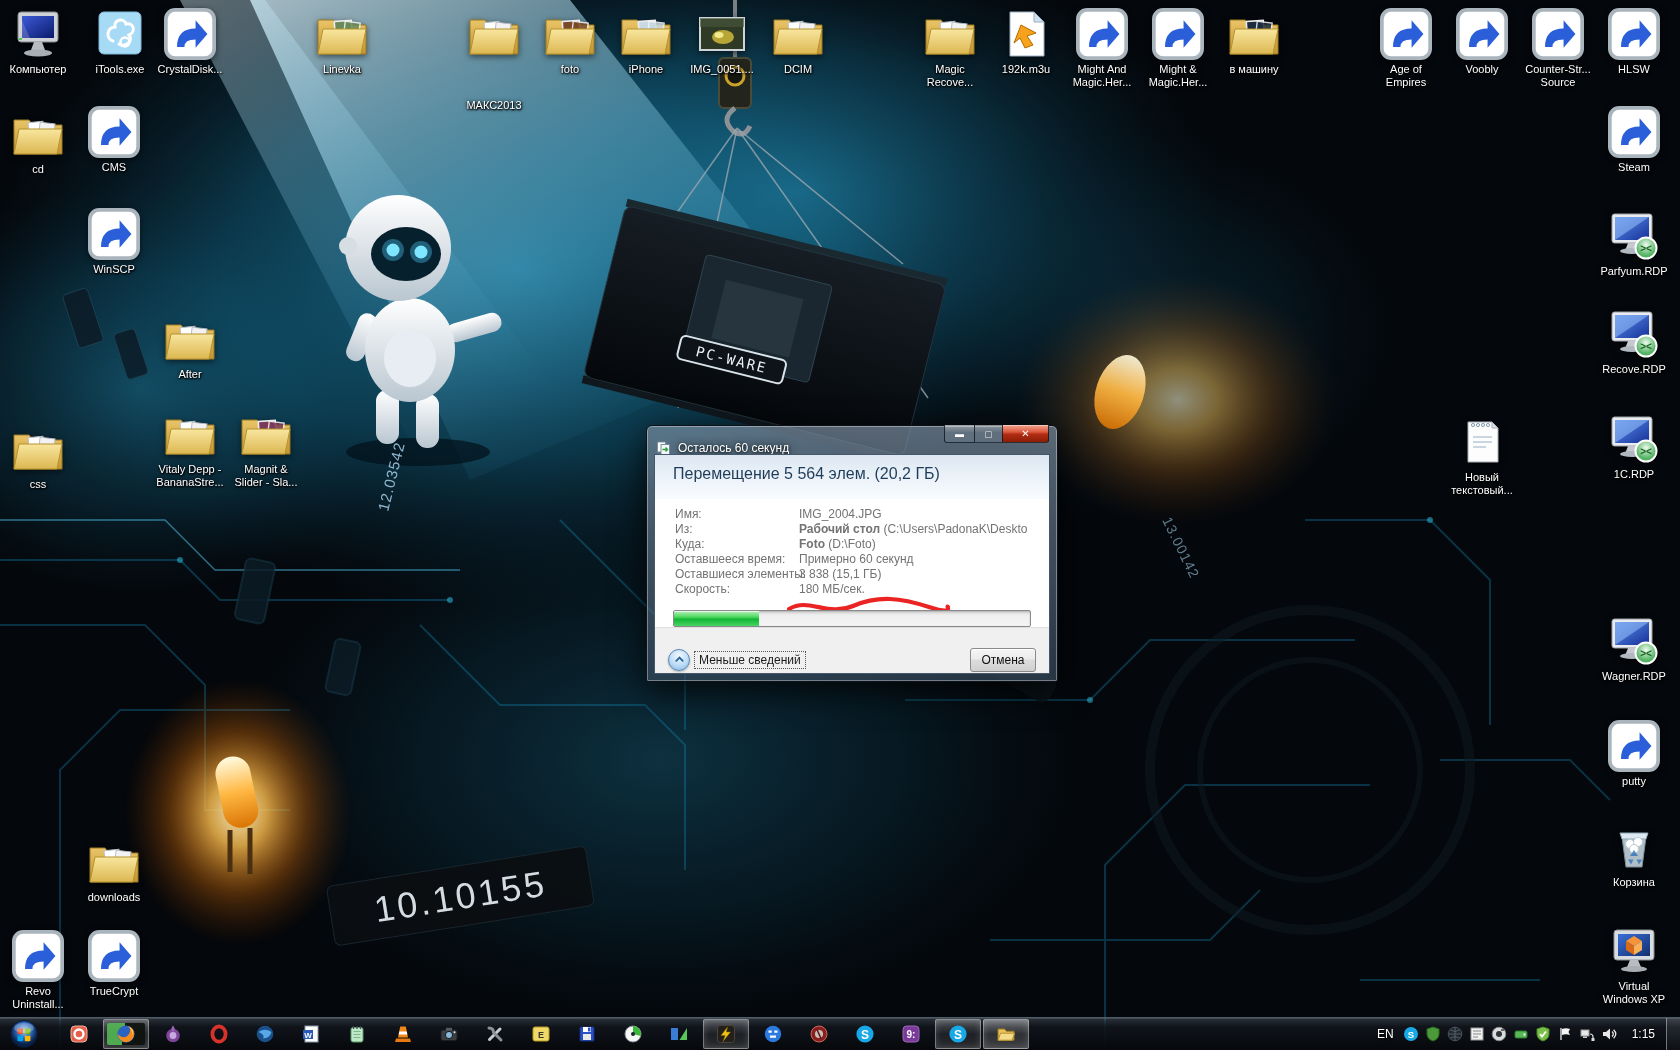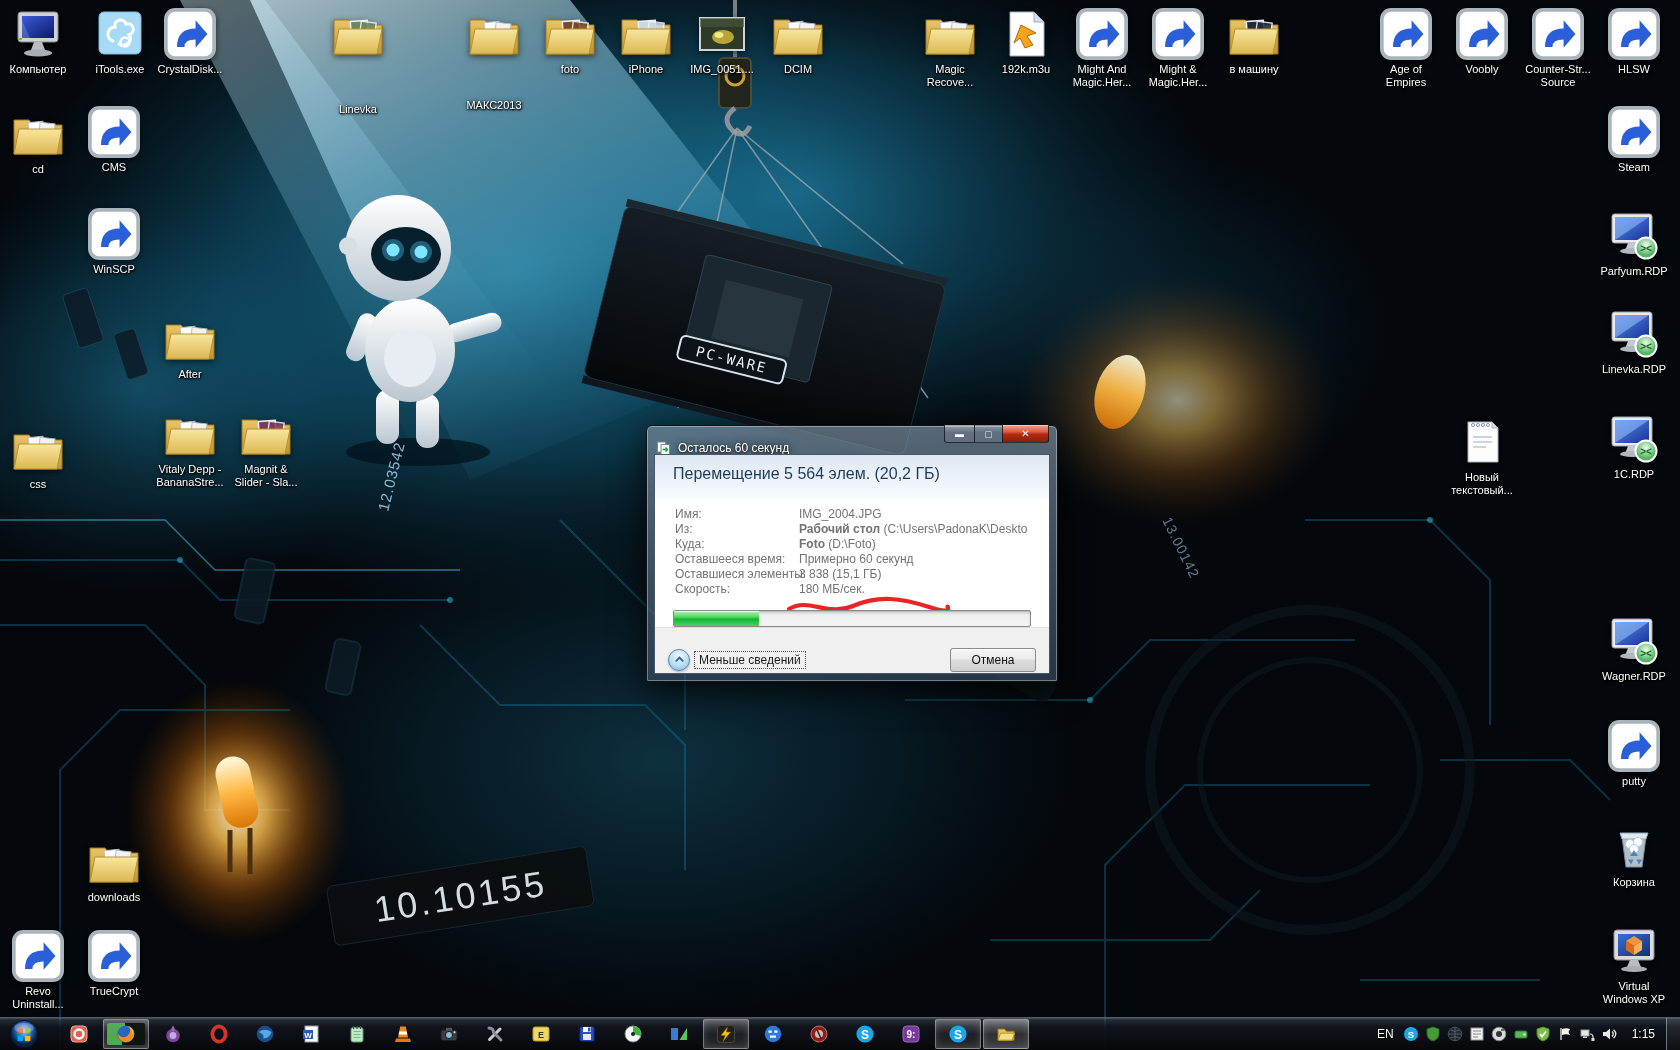--- a/index.html
+++ b/index.html
@@ -46,21 +46,21 @@
   .progress-fill{height:100%;width:0;
     background:linear-gradient(#b6f0bd,#4fd95f 40%,#12b636 55%,#49d463);
     box-shadow:inset 0 1px 0 rgba(255,255,255,.7)}
   .dlg-footer{margin-top:auto;flex:none;height:43px;background:#f0f0f0;border-top:1px solid #dfdfdf;
     display:flex;align-items:center;padding:10px 13px}
   .less{display:flex;align-items:center;gap:5px;font-size:12px;color:#1a1a1a;cursor:pointer}
   .chev{width:20px;height:20px;border-radius:50%;flex:none;border:1px solid #5887b5;
     background:radial-gradient(circle at 50% 30%,#f2f9ff,#bcdcf5 55%,#7fb2e4);
     display:flex;align-items:center;justify-content:center;box-shadow:0 1px 2px rgba(0,0,0,.25)}
   .less-label{outline:1px dotted #555;padding:1px 4px}
-  .cancel-btn{margin-left:auto;width:86px;height:24px;font-size:12px;color:#111;
+  .cancel-btn{margin-left:auto;width:66px;height:24px;font-size:12px;color:#111;
     font-family:"Liberation Sans",sans-serif;border:1px solid #8a8a8a;border-radius:3px;
     background:linear-gradient(#f5f5f5,#ebebeb 45%,#dddddd 50%,#cfcfcf);box-shadow:inset 0 1px 0 #fff}
   
   #taskbar{position:absolute;left:0;right:0;bottom:0;height:32px;z-index:5;display:flex;align-items:center;
     background:linear-gradient(rgba(95,110,125,.42),rgba(18,22,28,.88) 28%,rgba(6,8,12,.94));
     border-top:1px solid rgba(140,160,180,.55);box-shadow:inset 0 1px 0 rgba(255,255,255,.12)}
   .start-orb{width:38px;height:30px;margin-left:5px;display:flex;align-items:center;justify-content:center;flex:none}
   .start-orb svg{width:30px;height:30px}
   #apps{display:flex;align-items:center;height:100%;margin-left:13px}
   .app{width:46px;height:30px;display:flex;align-items:center;justify-content:center;flex:none;
@@ -253,21 +253,21 @@
 <path d="M37 14 L37 8.5 M37 14 l4 2.5" stroke="#556" stroke-width="1.6"></path>
           <rect x="34" y="1" width="6" height="3" fill="#b8bec4"></rect>
         </svg>
         <svg class="sc-badge" viewBox="0 0 14 14">
 <rect x="0.5" y="0.5" width="13" height="13" rx="2.5" fill="#fff" stroke="#aab4bc"></rect>
 <path d="M3.5 10.5 q0 -5 5 -5 l0 -2.2 3.2 3.7 -3.2 3.7 0 -2.2 q-3 0 -3 2z" fill="#2b5fd9"></path>
         </svg>
       </div>
       <div class="dicon-label">CrystalDisk...</div>
     </div>
-    <div class="dicon" style="left: 314px; top: 8px; gap: 40px;">
+    <div class="dicon" style="left: 298px; top: 8px;">
       <div class="dicon-gfx">
         <svg viewBox="0 0 52 46">
 <defs>
             <linearGradient id="g-fb" x1="0" y1="0" x2="0" y2="1">
               <stop offset="0" stop-color="#e9c468"></stop>
               <stop offset="1" stop-color="#c4952f"></stop>
             </linearGradient>
 <linearGradient id="g-ff" x1="0" y1="0" x2="0" y2="1">
               <stop offset="0" stop-color="#f8e69e"></stop>
               <stop offset="1" stop-color="#dcb752"></stop>
@@ -796,21 +796,21 @@
           </defs>
 <rect x="4" y="4" width="40" height="29" rx="2.5" fill="#e9ebef" stroke="#9aa0a8"></rect>
           <rect x="7" y="7" width="34" height="23" fill="url(#g-rdpb)"></rect>
 <path d="M7 7 h34 L7 30z" fill="#8ab4f4" opacity=".65"></path>
 <path d="M20 33 h8 l2.5 6.5 h-13z" fill="#c6cad0"></path>
           <ellipse cx="24" cy="41" rx="12" ry="3" fill="#b2b8c0"></ellipse>
 <circle cx="38" cy="38" r="10.5" fill="url(#g-rdg)" stroke="#fff" stroke-width="2"></circle>
 <text x="38" y="42" font-size="10" fill="#17641f" text-anchor="middle" font-weight="bold" font-family="Liberation Sans,sans-serif">&gt;&lt;</text>
         </svg>
       </div>
-      <div class="dicon-label">Linevka.RDP</div>
+      <div class="dicon-label">Recove.RDP</div>
     </div>
     <div class="dicon" style="left: 1590px; top: 413px;">
       <div class="dicon-gfx">
         <svg viewBox="0 0 52 52">
           <defs>
             <linearGradient id="g-rdpb" x1="0" y1="0" x2="1" y2="1">
               <stop offset="0" stop-color="#5a8fe8"></stop>
               <stop offset="1" stop-color="#16309a"></stop>
             </linearGradient>
 <radialGradient id="g-rdg" cx=".5" cy=".35">

